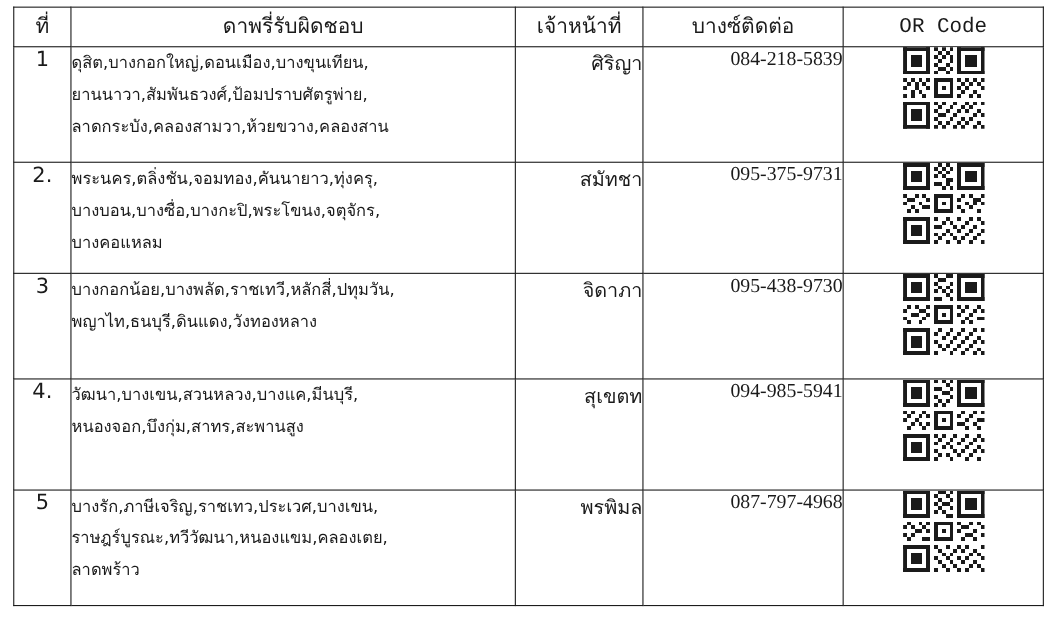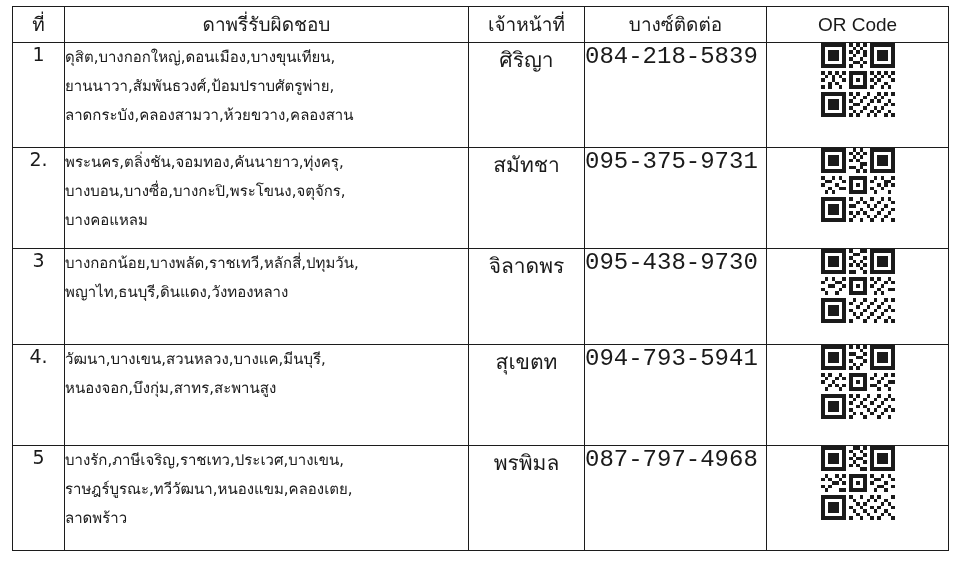--- a/index.html
+++ b/index.html
@@ -43,44 +43,44 @@
   thead th {
     text-align: center;
     font-weight: normal;
     font-size: 19px;
     height: 35px;
     line-height: 35px;
     padding: 0 4px;
     white-space: nowrap;
   }
   thead th.qr-head {
-    font-family: Liberation Sans, sans-serif;
+    font-family: Liberation Mono, monospace;
     font-size: 19px;
   }
   td.no-cell {
     text-align: center;
     font-size: 19px;
     padding-top: 9px;
   }
   td.area-cell {
     font-size: 15px;
     line-height: 29px;
     padding: 7px 6px 8px 9px;
     white-space: pre-line;
   }
   td.officer-cell {
-    text-align: center;
-    font-size: 21px;
+    text-align: right;
+    font-size: 18px;
     padding-top: 9px;
   }
   td.phone-cell {
-    text-align: left;
-    font-size: 24px;
+    text-align: right;
+    font-size: 18px;
     padding-top: 10px;
-    font-family: Liberation Mono, monospace;
+    font-family: Liberation Serif, serif;
   }
   td.qr-cell {
     text-align: center;
     padding: 6px 0 6px 0;
   }
   .qr {
     display: inline-block;
     width: 74px;
     height: 74px;
     image-rendering: pixelated;
@@ -348,21 +348,21 @@
               </g>
             </svg>
           </span>
         </td>
       </tr>
 
       <tr class="r3">
         <td class="no-cell">3</td>
         <td class="area-cell">บางกอกน้อย,บางพลัด,ราชเทวี,หลักสี่,ปทุมวัน,
 พญาไท,ธนบุรี,ดินแดง,วังทองหลาง</td>
-        <td class="officer-cell">จิลาดพร</td>
+        <td class="officer-cell">จิดาภา</td>
         <td class="phone-cell">095-438-9730</td>
         <td class="qr-cell">
           <span class="qr">
             <svg width="74" height="74" viewBox="0 0 21 21" shape-rendering="crispEdges" aria-hidden="true">
               <rect width="21" height="21" fill="#ffffff"></rect>
               <g fill="#1a1a1a">
                 <rect x="0" y="0" width="7" height="1"></rect>
                   <rect x="0" y="6" width="7" height="1"></rect>
                 <rect x="0" y="0" width="1" height="7"></rect>
                   <rect x="6" y="0" width="1" height="7"></rect>
@@ -460,21 +460,21 @@
             </svg>
           </span>
         </td>
       </tr>
 
       <tr class="r4">
         <td class="no-cell">4.</td>
         <td class="area-cell">วัฒนา,บางเขน,สวนหลวง,บางแค,มีนบุรี,
 หนองจอก,บึงกุ่ม,สาทร,สะพานสูง</td>
         <td class="officer-cell">สุเขตท</td>
-        <td class="phone-cell">094-793-5941</td>
+        <td class="phone-cell">094-985-5941</td>
         <td class="qr-cell">
           <span class="qr">
             <svg width="74" height="74" viewBox="0 0 21 21" shape-rendering="crispEdges" aria-hidden="true">
               <rect width="21" height="21" fill="#ffffff"></rect>
               <g fill="#1a1a1a">
                 <rect x="0" y="0" width="7" height="1"></rect>
                   <rect x="0" y="6" width="7" height="1"></rect>
                 <rect x="0" y="0" width="1" height="7"></rect>
                   <rect x="6" y="0" width="1" height="7"></rect>
                 <rect x="2" y="2" width="3" height="3"></rect>

